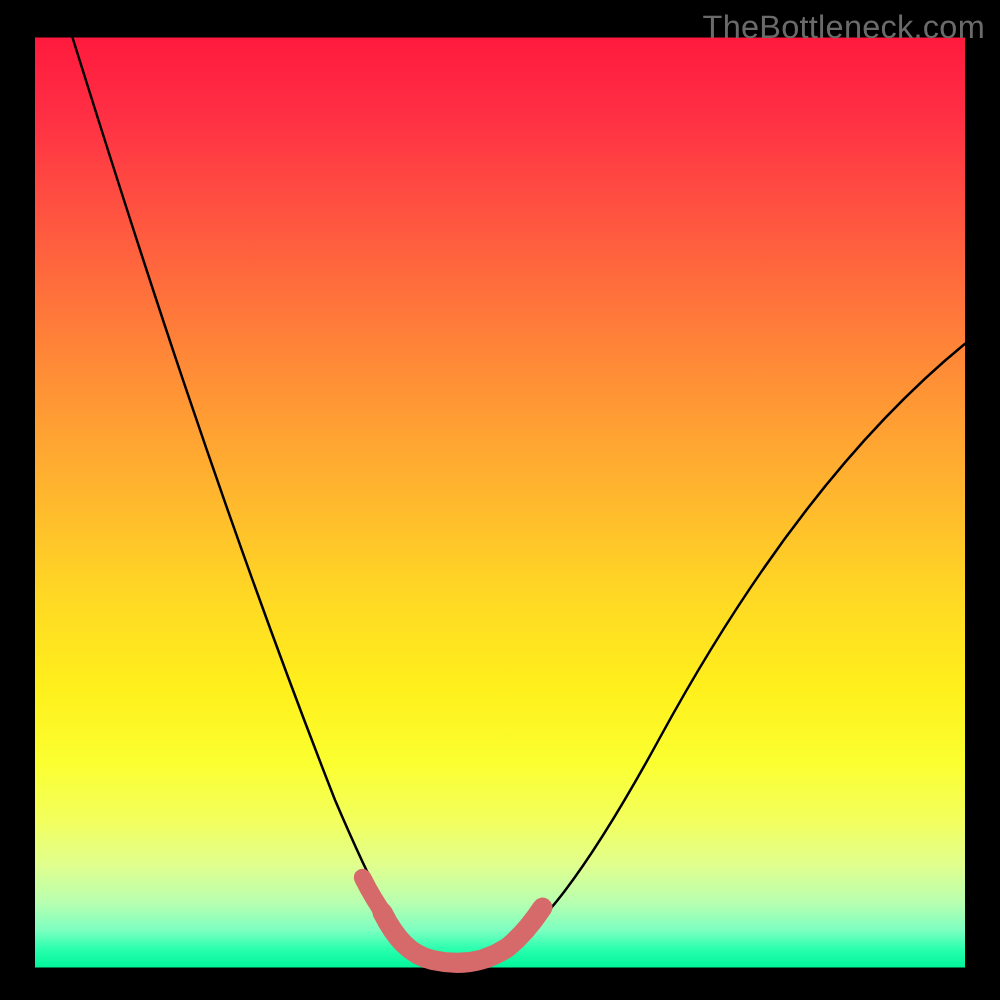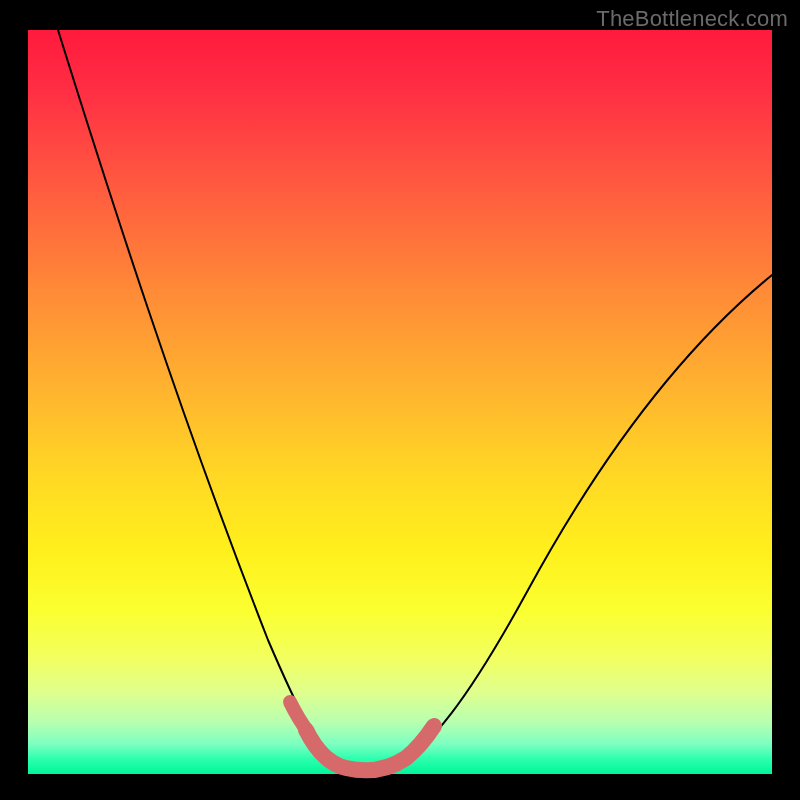--- a/index.html
+++ b/index.html
@@ -15,21 +15,21 @@
     position: relative;
     width: 800px;
     height: 800px;
     background: #000;
   }
   .watermark {
     position: absolute;
     top: 6px;
     right: 12px;
     color: #6a6a6a;
-    font-size: 22px;
+    font-size: 26px;
     font-weight: 500;
     letter-spacing: 0.2px;
     z-index: 10;
     user-select: none;
   }
   .plot-area {
     position: absolute;
     left: 28px;
     top: 30px;
     width: 744px;

